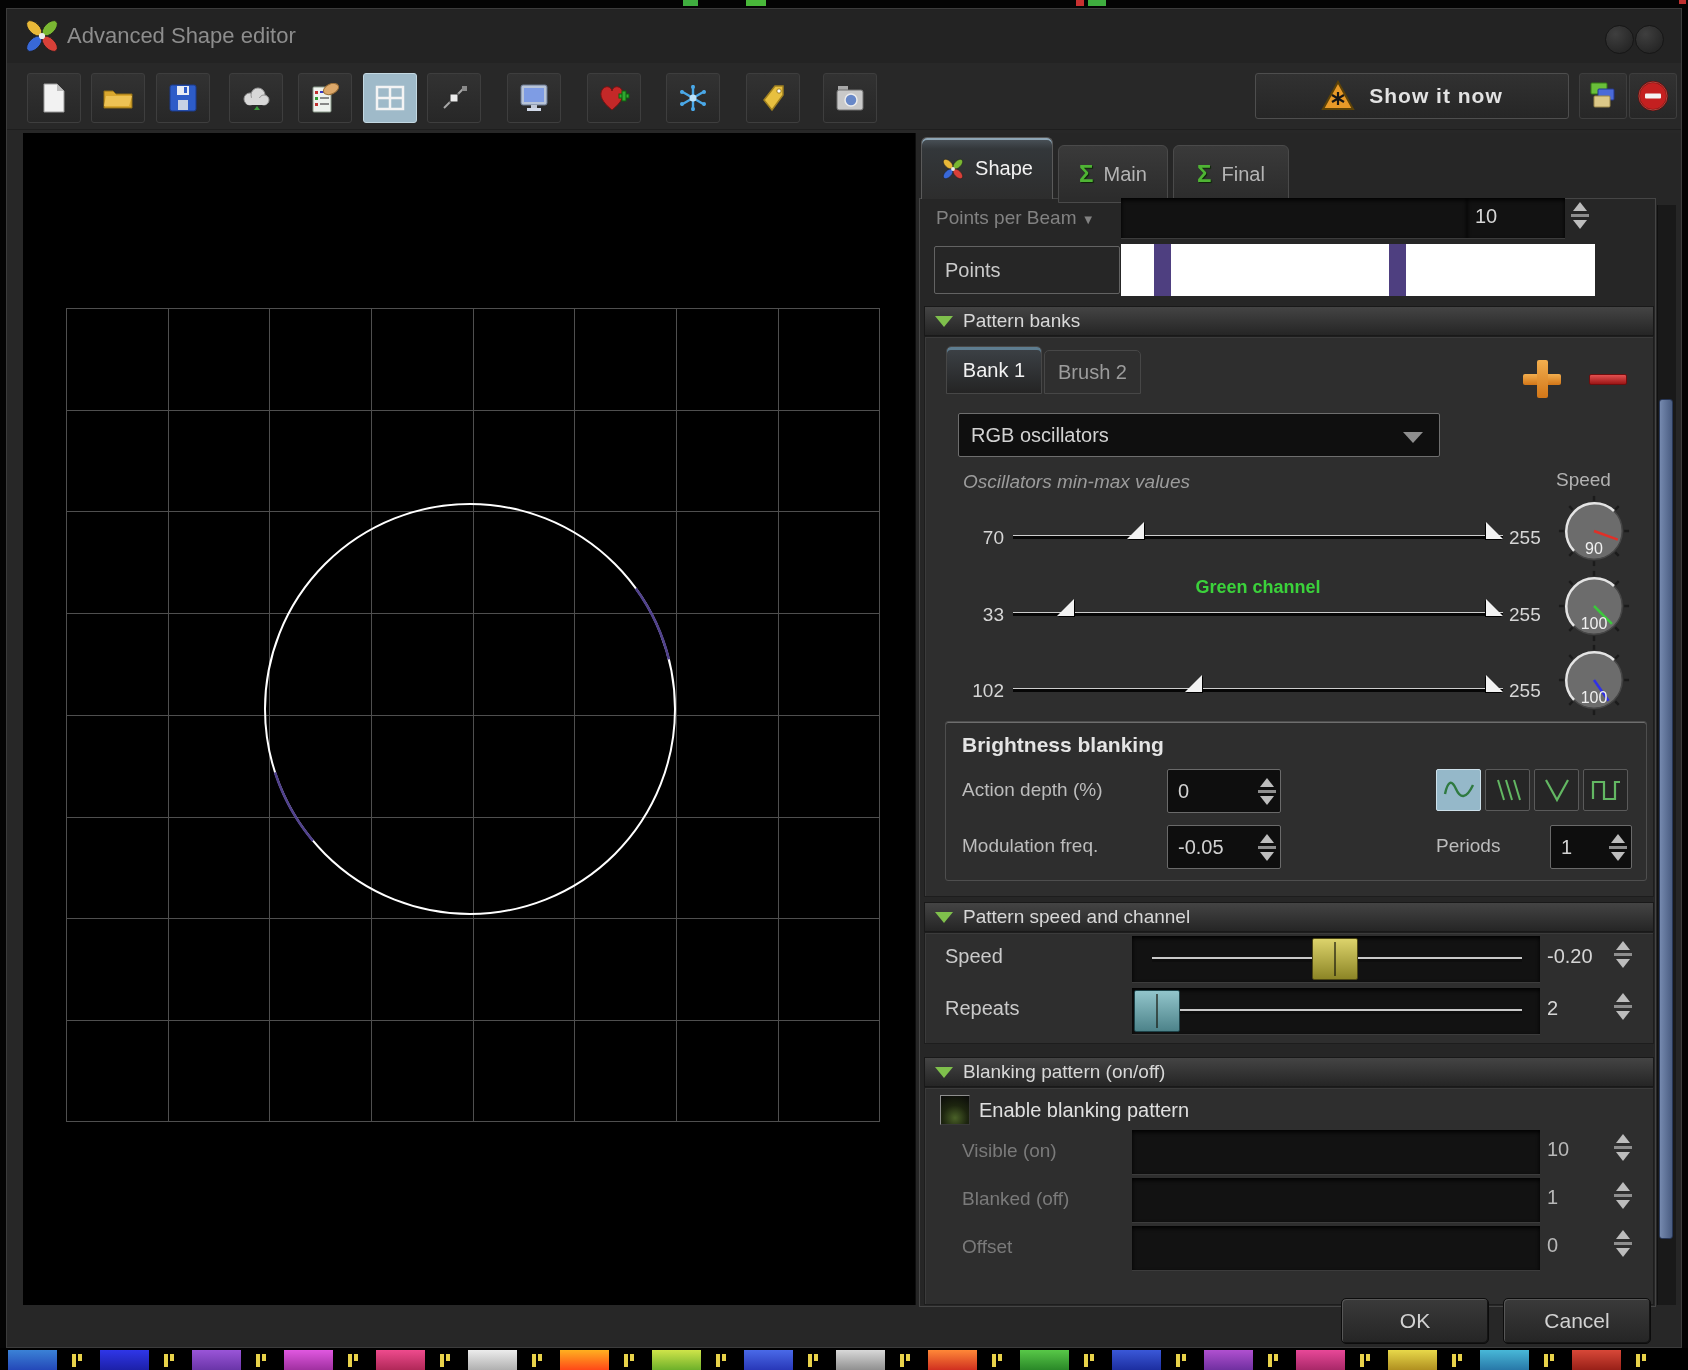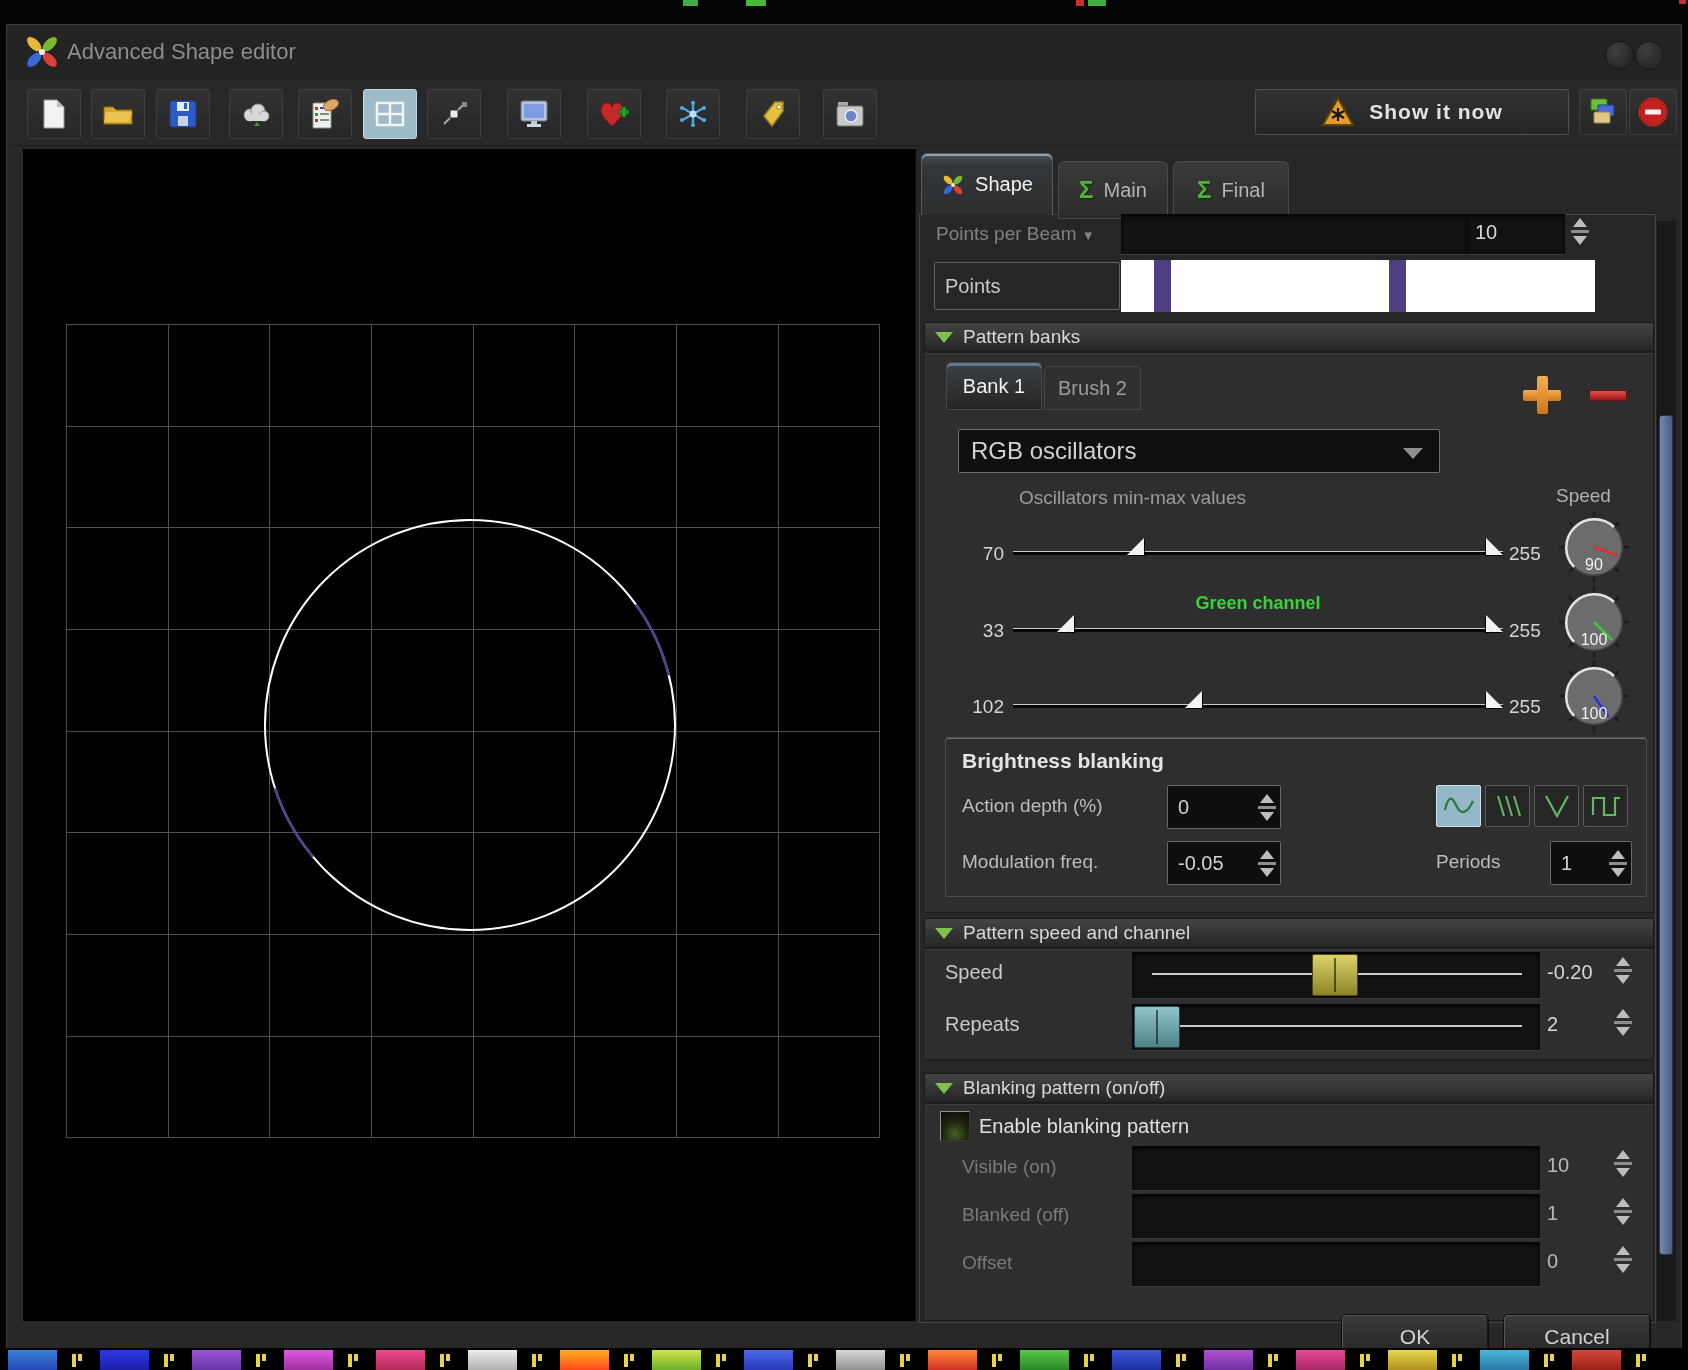--- a/index.html
+++ b/index.html
@@ -1,21 +1,21 @@
 <!DOCTYPE html>
 <html><head>
 <meta charset="utf-8">
 <style>
   html,body{margin:0;padding:0;background:#000;}
   .stage{position:relative;width:1688px;height:1370px;background:#040404;overflow:hidden;
          font-family:"Liberation Sans",sans-serif;-webkit-font-smoothing:antialiased;}
   .abs{position:absolute;}
   
   .win{position:absolute;left:6px;top:8px;width:1676px;height:1340px;background:#272727;
-       border:1px solid #3c3c3c;box-sizing:border-box;margin-top:16px;}
+       border:1px solid #3c3c3c;box-sizing:border-box;}
   .titlebar{position:absolute;left:0;top:0;width:100%;height:54px;background:#232323;
             border-bottom:1px solid #191919;}
   .title-text{position:absolute;left:60px;top:14px;font-size:22px;color:#8d8d8d;}
   .winbtn{position:absolute;top:16px;width:27px;height:27px;border-radius:50%;
           background:radial-gradient(circle at 35% 30%,#3f3f3f,#1e1e1e);border:1px solid #161616;}
   
   .toolbar{position:absolute;left:0;top:54px;width:100%;height:66px;background:#282828;
            border-bottom:1px solid #1e1e1e;}
   .tbtn{position:absolute;top:10px;width:52px;height:48px;background:linear-gradient(#323232,#272727);
         border:1px solid #3e3e3e;border-radius:3px;display:flex;align-items:center;justify-content:center;}
@@ -61,21 +61,21 @@
         box-shadow:inset 1px 1px 0 #3b3b3b;box-sizing:border-box;}
   .btab{position:absolute;height:44px;background:#2f2f2f;border:1px solid #474747;border-radius:5px 5px 0 0;
         color:#9c9c9c;font-size:20px;display:flex;align-items:center;justify-content:center;box-sizing:border-box;}
   .btab.active{background:linear-gradient(#3d4247,#242424);color:#f2f2f2;box-shadow:inset 0 3px 0 #5e7d90;}
   .plus-h{position:absolute;left:1516px;top:365px;width:38px;height:11px;background:linear-gradient(#f2ae4e,#d27618);border-radius:2px;}
   .plus-v{position:absolute;left:1530px;top:351px;width:11px;height:38px;background:linear-gradient(#f2ae4e,#d27618);border-radius:2px;}
   .minus{position:absolute;left:1582px;top:365px;width:38px;height:11px;background:linear-gradient(#e25050,#9c1616);
          border:1px solid #6e0e0e;border-radius:2px;box-sizing:border-box;}
   .dropdown{position:absolute;left:957px;top:410px;width:482px;height:44px;background:#0f0f0f;
             border:1px solid #6e6e6e;border-radius:2px;box-sizing:border-box;display:flex;align-items:center;
-            padding-left:12px;color:#d2d2d2;font-size:24px;}
+            padding-left:12px;color:#d2d2d2;font-size:20px;}
   .dd-caret{position:absolute;right:16px;top:18px;width:0;height:0;border-left:10px solid transparent;
             border-right:10px solid transparent;border-top:11px solid #8e8e8e;}
   .ch-title{position:absolute;width:490px;left:1006px;text-align:center;font-size:18px;font-weight:bold;}
   .ch-track{position:absolute;left:1006px;width:490px;height:4px;background:linear-gradient(#cdcdcd 1px,#060606 1px);}
   .tri-min{position:absolute;width:0;height:0;border-left:17px solid transparent;border-bottom:17px solid #f2f2f2;
            filter:drop-shadow(1px 1px 0 #000);}
   .tri-max{position:absolute;width:0;height:0;border-right:17px solid transparent;border-bottom:17px solid #f2f2f2;
            filter:drop-shadow(-1px 1px 0 #000);}
   .knob{position:absolute;width:76px;height:74px;}
   .knob-val{position:absolute;width:76px;text-align:center;top:46px;left:0;font-size:16px;color:#f0f0f0;}
@@ -329,21 +329,21 @@
         <div class="plus-h"></div>
         <div class="plus-v"></div>
       </div>
     <div class="minus"></div>
 
     <div class="dropdown" style="left:951px;top:404px;">
       <span>RGB oscillators</span>
       <span class="dd-caret"></span>
     </div>
 
-    <span class="lbl dim" style="left:1012px;top:462px;color:#9c9c9c;">Oscillators min-max values</span>
+    <span class="lbl dim" style="left:956px;top:462px;color:#9c9c9c;font-style:italic;">Oscillators min-max values</span>
     <span class="lbl" style="left:1549px;top:460px;color:#b2b2b2;">Speed</span>
 
     <span class="val" style="left:955px;top:518px;width:42px;text-align:right;font-size:19px;">70</span>
     <div class="ch-track" style="top:526px;"></div>
     <div class="tri-min" style="left:1120px;top:513px;"></div>
     <div class="tri-max" style="left:1479px;top:513px;"></div>
     <span class="val" style="left:1502px;top:518px;font-size:19px;">255</span>
     <div class="knob" style="left:1549px;top:485px;"><svg width="76" height="74" viewBox="-3 -3 76 76">
           <line x1="66" y1="35" x2="71" y2="35" stroke="#1b1b1b" stroke-width="2.5"></line>
           <line x1="56.92031021678298" y1="56.92031021678297" x2="60.45584412271572" y2="60.45584412271571" stroke="#1b1b1b" stroke-width="2.5"></line>

